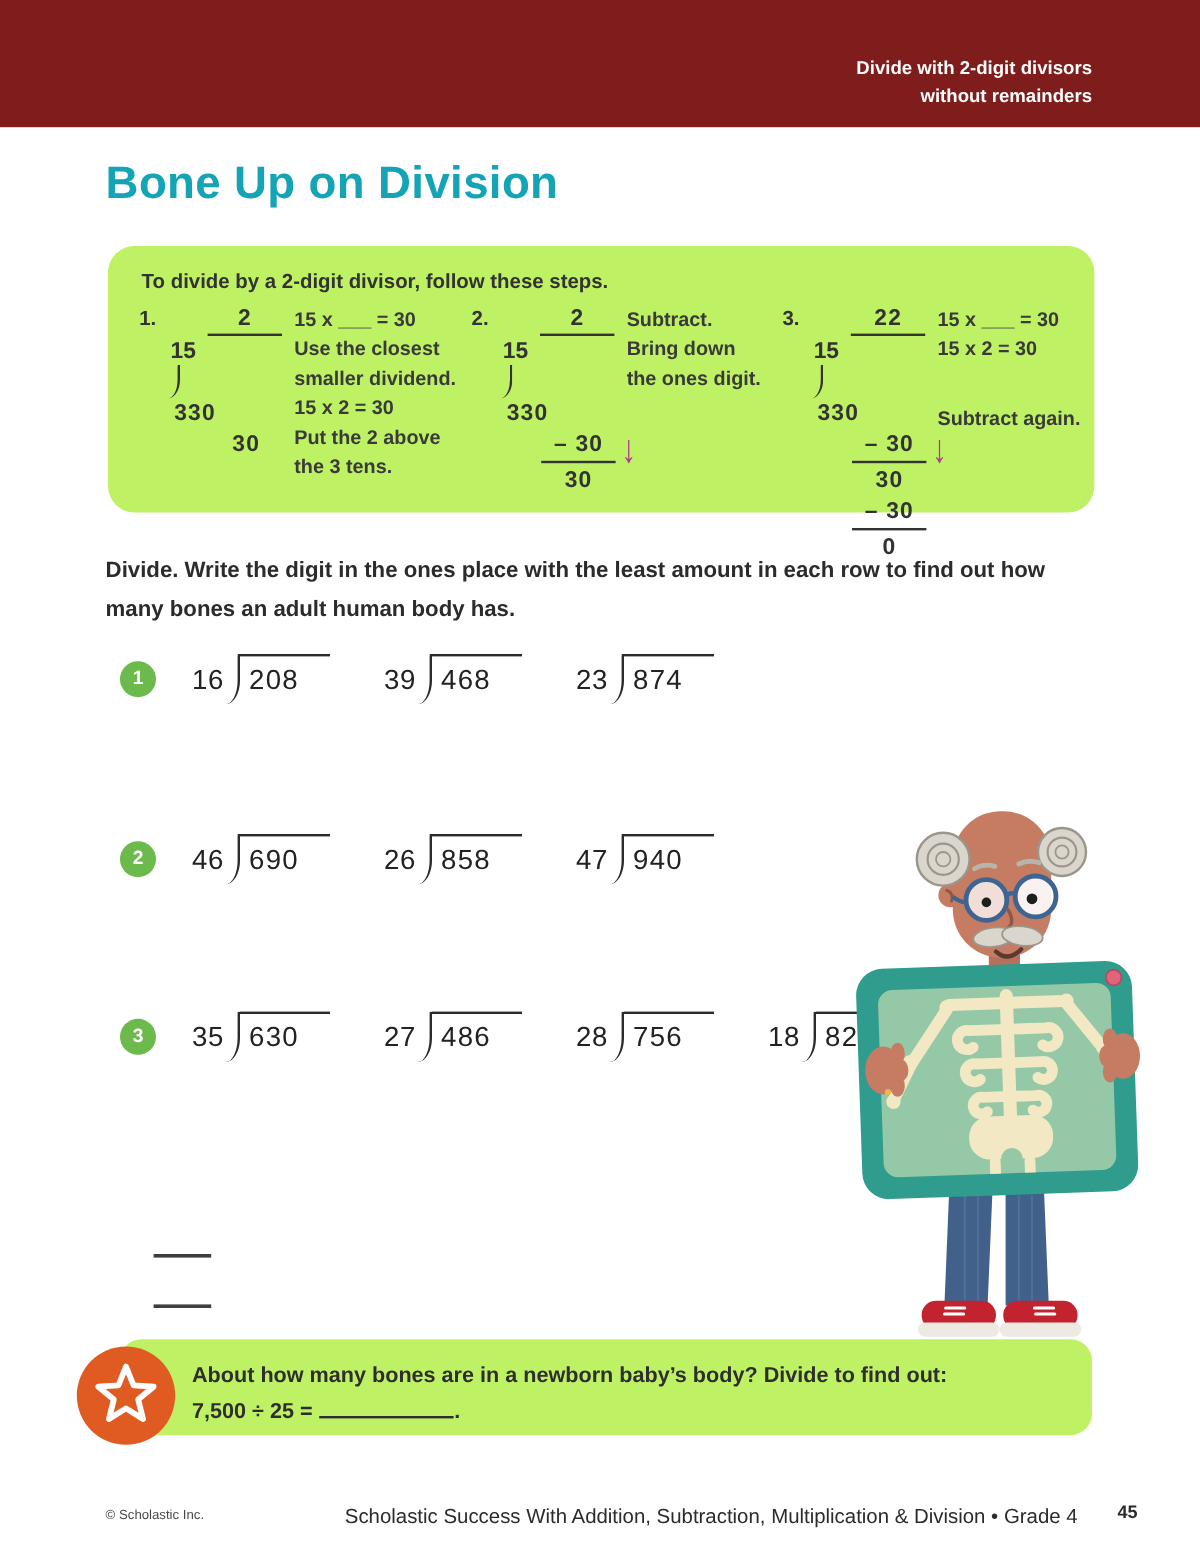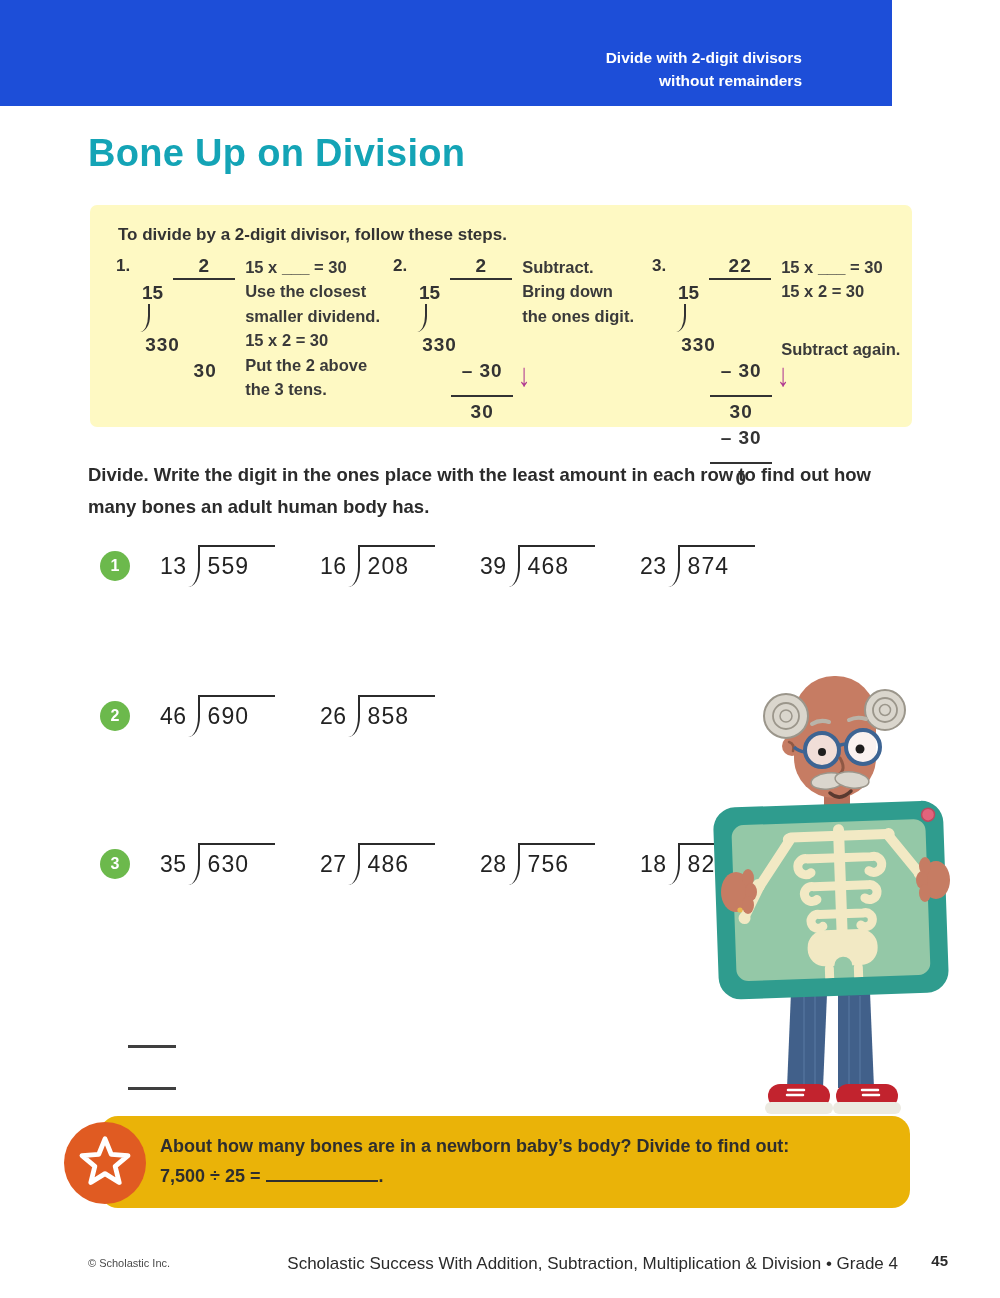--- a/index.html
+++ b/index.html
@@ -3,46 +3,46 @@
 <meta charset="utf-8">
 <style>
   * { margin:0; padding:0; box-sizing:border-box; }
   html,body { background:#ffffff; }
   body {
     width:1000px; height:1298px; position:relative; overflow:hidden;
     font-family:"Liberation Sans", sans-serif; color:#2e2e2e;
   }
 
   
-  .band { position:absolute; left:0; top:0; width:892px; height:106px; background:#1d4ed8; }
+  .band { position:absolute; left:0; top:0; width:1000px; height:106px; background:#7f1d1d; }
   .band-text { position:absolute; top:46px; right:90px; text-align:right; color:#fff;
                font-weight:700; font-size:15.5px; line-height:1.5; }
 
   
   .page-title { position:absolute; left:88px; top:132px; font-size:38px; font-weight:800;
                 color:#14a4b6; letter-spacing:.3px; }
 
   
   .howto { position:absolute; left:90px; top:205px; width:822px; height:222px;
-           background:#fef9c3; border-radius:7px; }
+           background:#bef264; border-radius:22px; }
   .howto-intro { position:absolute; left:28px; top:20px; font-size:17px; font-weight:700; color:#333; }
   .step { position:absolute; top:50px; display:flex; gap:9px; align-items:flex-start;
           font-weight:700; color:#333; }
   .step-num { font-size:17px; font-weight:800; padding-top:1px; }
   .ld { position:relative; font-size:19px; }
   .ld-q { margin-left:34px; width:62px; text-align:center; border-bottom:2.5px solid #333;
           padding-bottom:1px; letter-spacing:1px; }
   .ld-main { display:flex; align-items:stretch;flex-direction:column; }
   .ld-dsr { width:24px; text-align:right; padding-top:2px; }
   .brk { width:11px; height:28px; border-right:2.5px solid #333;
          border-bottom-right-radius:10px 16px; }
   .ld-dd { padding:2px 6px 0 6px; letter-spacing:1px; }
   .ld-row { margin-left:35px; width:62px; text-align:center; padding-top:4px;
             position:relative; letter-spacing:1px; }
-  .ld-row.minus { border-bottom:2.5px solid #333; padding-bottom:13px;text-align:center; }
+  .ld-row.minus { border-bottom:2.5px solid #333; padding-bottom:2px;text-align:center; }
   .darrow { position:absolute; right:-18px; top:3px; color:#b13a92; font-size:25px;
             font-weight:700; transform:scaleY(1.3); transform-origin:top; line-height:1; }
   .step-notes { font-size:16.5px; font-weight:600; color:#3a3a3a; line-height:1.48; }
   .step-notes .gap { height:33px; }
   #step1 { left:26px; } #step2 { left:303px; } #step3 { left:562px; }
 
   
   .directions { position:absolute; left:88px; top:447px; width:830px; font-size:18.5px;
                 font-weight:700; color:#2b2b2b; line-height:1.75;margin-top:12px; }
 
@@ -57,22 +57,22 @@
   .p-brk { width:13px; height:42px; border-right:2.3px solid #2b2b2b;
            border-bottom-right-radius:12px 20px; flex:none; }
   .p-dd { border-top:2.3px solid #2b2b2b; padding:6px 26px 0 8px; letter-spacing:1px; }
 
   
   .bones-line { position:absolute; left:88px; top:1022px; display:flex; align-items:flex-end; gap:16px;flex-direction:column; }
   .blank { width:48px; height:26px; border-bottom:3px solid #3f3f3f; }
   .bones-label { font-size:28px; font-weight:800; color:#5a2d90; margin-left:6px; line-height:.95; }
 
   
-  .challenge { position:absolute; left:100px; top:1116px; width:810px; height:92px;
-               background:#eab308; border-radius:18px; }
+  .challenge { position:absolute; left:100px; top:1116px; width:810px; height:80px;
+               background:#bef264; border-radius:18px; }
   .challenge-text { position:absolute; left:60px; top:15px; font-size:18px; font-weight:600;
                     color:#2e2e2e; line-height:1.68; }
   .eq-blank { display:inline-block; width:112px; border-bottom:2.5px solid #2e2e2e;
               height:1.05em; vertical-align:baseline; margin-left:6px; }
   .star-badge { position:absolute; left:64px; top:1122px; width:82px; height:82px;
                 border-radius:50%; background:#e05b22; display:flex; align-items:center;
                 justify-content:center; }
 
   
   .foot-left { position:absolute; left:88px; top:1257px; font-size:11px; color:#4a4a4a; }
@@ -165,25 +165,20 @@
       <div>Subtract again.</div>
     </div>
   </div>
 </div>
 
 <p class="directions">Divide. Write the digit in the ones place with the least amount in each row to find out how many bones an adult human body has.</p>
 
 <div class="prow" id="prow1">
   <div class="pnum">1</div>
   <div class="prob">
-    <span class="p-dsr">13</span>
-    <span class="p-brk"></span>
-    <span class="p-dd">559</span>
-  </div>
-  <div class="prob">
     <span class="p-dsr">16</span>
     <span class="p-brk"></span>
     <span class="p-dd">208</span>
   </div>
   <div class="prob">
     <span class="p-dsr">39</span>
     <span class="p-brk"></span>
     <span class="p-dd">468</span>
   </div>
   <div class="prob">
@@ -197,20 +192,25 @@
   <div class="pnum">2</div>
   <div class="prob">
     <span class="p-dsr">46</span>
     <span class="p-brk"></span>
     <span class="p-dd">690</span>
   </div>
   <div class="prob">
     <span class="p-dsr">26</span>
     <span class="p-brk"></span>
     <span class="p-dd">858</span>
+  </div>
+  <div class="prob">
+    <span class="p-dsr">47</span>
+    <span class="p-brk"></span>
+    <span class="p-dd">940</span>
   </div>
 </div>
 
 <div class="prow" id="prow3">
   <div class="pnum">3</div>
   <div class="prob">
     <span class="p-dsr">35</span>
     <span class="p-brk"></span>
     <span class="p-dd">630</span>
   </div>

